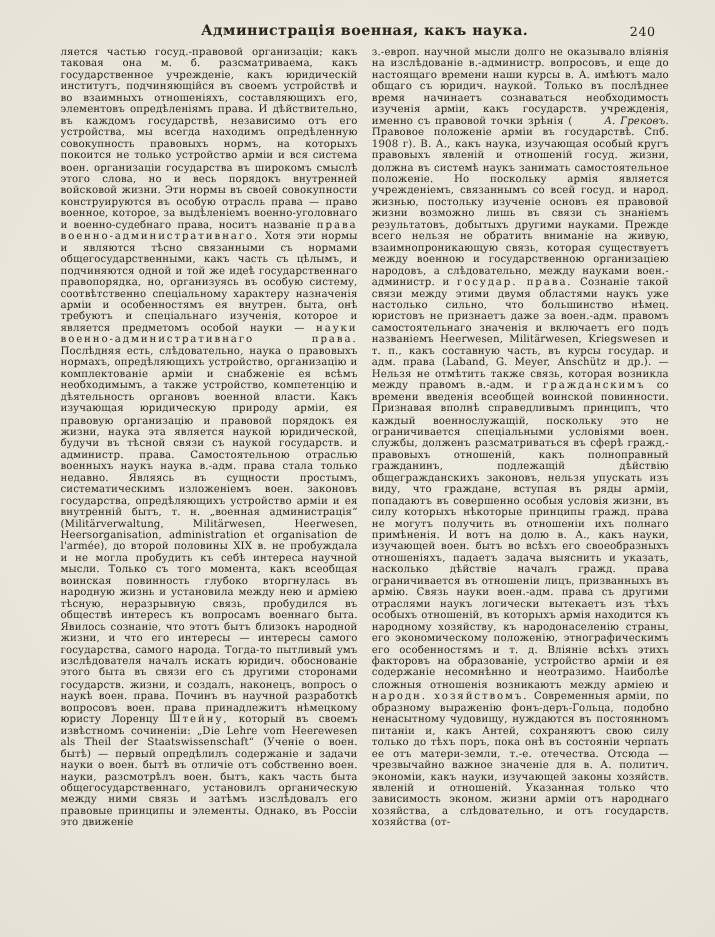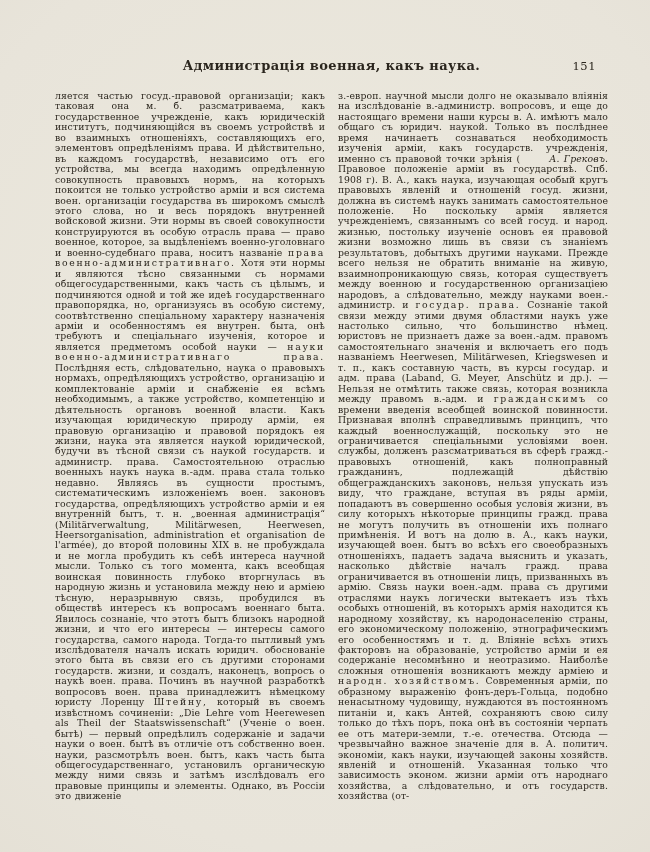--- a/index.html
+++ b/index.html
@@ -11,41 +11,41 @@
   }
   body {
     width: 650px; height: 852px;
     position: relative;
     overflow: hidden;
     background: radial-gradient(ellipse 120% 100% at 50% 45%,
                 #edeade 0%, var(--paper) 55%, #ded9cc 100%);
     font-family: "DejaVu Serif", "Liberation Serif", serif;
     color: var(--ink);
   }
-  .page { position: absolute; inset: 0; margin-top: 37px; }
+  .page { position: absolute; inset: 0; }
   .header-row {
     position: absolute;
     top: 21px; left: 55px; width: 553px; height: 16px;
   }
   .page-title {
     position: absolute; left: 0; right: 0;
     text-align: center;
     font-weight: bold;
     font-size: 13px;
     letter-spacing: 0.4px;
     white-space: nowrap;
   }
   .page-number {
     position: absolute; right: 12px; top: 1px;
     font-size: 11.5px;
     letter-spacing: 0.5px;
   }
   .columns {
     position: absolute;
-    top: 54px; left: 55px;
+    top: 43px; left: 55px;
     width: 553px; height: 757px;
     display: flex;
     gap: 13px;
     justify-content: flex-end;
   }
   .col {
     flex: 1 1 0;
     height: 100%;
     overflow: hidden;
     font-size: 9.3px;
@@ -57,20 +57,20 @@
   }
   .col span.ls { letter-spacing: 1.7px; }
   .col span.it { font-style: italic; padding-left: 29px; }
 </style>
 </head>
 <body>
 
 <div class="page">
   <div class="header-row">
     <div class="page-title">Администрація военная, какъ наука.</div>
-    <div class="page-number">151</div>
+    <div class="page-number">240</div>
   </div>
 
   <div class="columns">
     <div class="col"><span>ляется частью госуд.-правовой организаціи; какъ таковая она м. б. разсматриваема, какъ государственное учрежденіе, какъ юридическій институтъ, подчиняющійся въ своемъ устройствѣ и во взаимныхъ отношеніяхъ, составляющихъ его, элементовъ опредѣленіямъ права. И дѣйствительно, въ каждомъ государствѣ, независимо отъ его устройства, мы всегда находимъ опредѣленную совокупность правовыхъ нормъ, на которыхъ покоится не только устройство арміи и вся система воен. организаціи государства въ широкомъ смыслѣ этого слова, но и весь порядокъ внутренней войсковой жизни. Эти нормы въ своей совокупности конструируются въ особую отрасль права — право военное, которое, за выдѣленіемъ военно-уголовнаго и военно-судебнаго права, носитъ названіе </span><span class="ls">права военно-административнаго.</span><span> Хотя эти нормы и являются тѣсно связанными съ нормами общегосударственными, какъ часть съ цѣлымъ, и подчиняются одной и той же идеѣ государственнаго правопорядка, но, организуясь въ особую систему, соотвѣтственно спеціальному характеру назначенія арміи и особенностямъ ея внутрен. быта, онѣ требуютъ и спеціальнаго изученія, которое и является предметомъ особой науки — </span><span class="ls">науки военно-административнаго права.</span><span> Послѣдняя есть, слѣдовательно, наука о правовыхъ нормахъ, опредѣляющихъ устройство, организацію и комплектованіе арміи и снабженіе ея всѣмъ необходимымъ, а также устройство, компетенцію и дѣятельность органовъ военной власти. Какъ изучающая юридическую природу арміи, ея правовую организацію и правовой порядокъ ея жизни, наука эта является наукой юридической, будучи въ тѣсной связи съ наукой государств. и администр. права. Самостоятельною отраслью военныхъ наукъ наука в.-адм. права стала только недавно. Являясь въ сущности простымъ, систематическимъ изложеніемъ воен. законовъ государства, опредѣляющихъ устройство арміи и ея внутренній бытъ, т. н. „военная администрація“ (Militärverwaltung, Militärwesen, Heerwesen, Heersorganisation, administration et organisation de l'armée), до второй половины XIX в. не пробуждала и не могла пробудить къ себѣ интереса научной мысли. Только съ того момента, какъ всеобщая воинская повинность глубоко вторгнулась въ народную жизнь и установила между нею и арміею тѣсную, неразрывную связь, пробудился въ обществѣ интересъ къ вопросамъ военнаго быта. Явилось сознаніе, что этотъ бытъ близокъ народной жизни, и что его интересы — интересы самого государства, самого народа. Тогда-то пытливый умъ изслѣдователя началъ искать юридич. обоснованіе этого быта въ связи его съ другими сторонами государств. жизни, и создалъ, наконецъ, вопросъ о наукѣ воен. права. Починъ въ научной разработкѣ вопросовъ воен. права принадлежитъ нѣмецкому юристу Лоренцу </span><span class="ls">Штейну,</span><span> который въ своемъ извѣстномъ сочиненіи: „Die Lehre vom Heerewesen als Theil der Staatswissenschaft“ (Ученіе о воен. бытѣ) — первый опредѣлилъ содержаніе и задачи науки о воен. бытѣ въ отличіе отъ собственно воен. науки, разсмотрѣлъ воен. бытъ, какъ часть быта общегосударственнаго, установилъ органическую между ними связь и затѣмъ изслѣдовалъ его правовые принципы и элементы. Однако, въ Россіи это движеніе</span></div>
     <div class="col"><span>з.-европ. научной мысли долго не оказывало вліянія на изслѣдованіе в.-администр. вопросовъ, и еще до настоящаго времени наши курсы в. А. имѣютъ мало общаго съ юридич. наукой. Только въ послѣднее время начинаетъ сознаваться необходимость изученія арміи, какъ государств. учрежденія, именно съ правовой точки зрѣнія (</span><span class="it">А. Грековъ.</span><span> Правовое положеніе арміи въ государствѣ. Спб. 1908 г). В. А., какъ наука, изучающая особый кругъ правовыхъ явленій и отношеній госуд. жизни, должна въ системѣ наукъ занимать самостоятельное положеніе. Но поскольку армія является учрежденіемъ, связаннымъ со всей госуд. и народ. жизнью, постольку изученіе основъ ея правовой жизни возможно лишь въ связи съ знаніемъ результатовъ, добытыхъ другими науками. Прежде всего нельзя не обратить вниманіе на живую, взаимнопроникающую связь, которая существуетъ между военною и государственною организаціею народовъ, а слѣдовательно, между науками воен.-администр. и </span><span class="ls">государ. права.</span><span> Сознаніе такой связи между этими двумя областями наукъ уже настолько сильно, что большинство нѣмец. юристовъ не признаетъ даже за воен.-адм. правомъ самостоятельнаго значенія и включаетъ его подъ названіемъ Heerwesen, Militärwesen, Kriegswesen и т. п., какъ составную часть, въ курсы государ. и адм. права (Laband, G. Meyer, Anschütz и др.). — Нельзя не отмѣтить также связь, которая возникла между правомъ в.-адм. и </span><span class="ls">гражданскимъ</span><span> со времени введенія всеобщей воинской повинности. Признавая вполнѣ справедливымъ принципъ, что каждый военнослужащій, поскольку это не ограничивается спеціальными условіями воен. службы, долженъ разсматриваться въ сферѣ гражд.-правовыхъ отношеній, какъ полноправный гражданинъ, подлежащій дѣйствію общегражданскихъ законовъ, нельзя упускать изъ виду, что граждане, вступая въ ряды арміи, попадаютъ въ совершенно особыя условія жизни, въ силу которыхъ нѣкоторые принципы гражд. права не могутъ получить въ отношеніи ихъ полнаго примѣненія. И вотъ на долю в. А., какъ науки, изучающей воен. бытъ во всѣхъ его своеобразныхъ отношеніяхъ, падаетъ задача выяснить и указать, насколько дѣйствіе началъ гражд. права ограничивается въ отношеніи лицъ, призванныхъ въ армію. Связь науки воен.-адм. права съ другими отраслями наукъ логически вытекаетъ изъ тѣхъ особыхъ отношеній, въ которыхъ армія находится къ народному хозяйству, къ народонаселенію страны, его экономическому положенію, этнографическимъ его особенностямъ и т. д. Вліяніе всѣхъ этихъ факторовъ на образованіе, устройство арміи и ея содержаніе несомнѣнно и неотразимо. Наиболѣе сложныя отношенія возникаютъ между арміею и </span><span class="ls">народн. хозяйствомъ.</span><span> Современныя арміи, по образному выраженію фонъ-деръ-Гольца, подобно ненасытному чудовищу, нуждаются въ постоянномъ питаніи и, какъ Антей, сохраняютъ свою силу только до тѣхъ поръ, пока онѣ въ состояніи черпать ее отъ матери-земли, т.-е. отечества. Отсюда — чрезвычайно важное значеніе для в. А. политич. экономіи, какъ науки, изучающей законы хозяйств. явленій и отношеній. Указанная только что зависимость эконом. жизни арміи отъ народнаго хозяйства, а слѣдовательно, и отъ государств. хозяйства (от-</span></div>
   </div>
 </div>
 
 </body></html>

